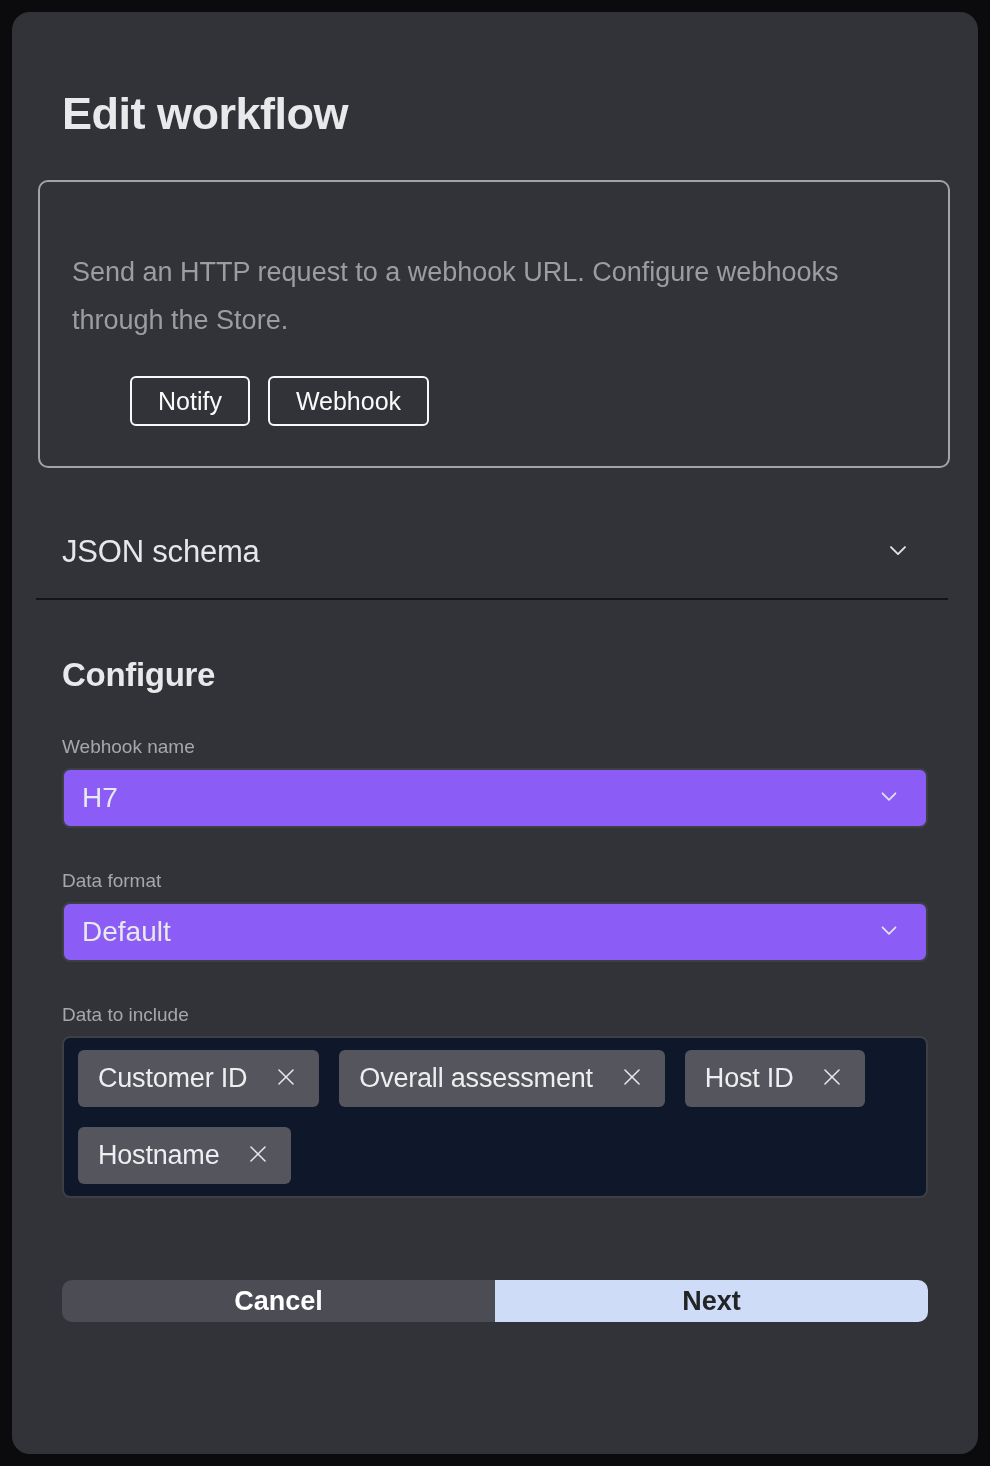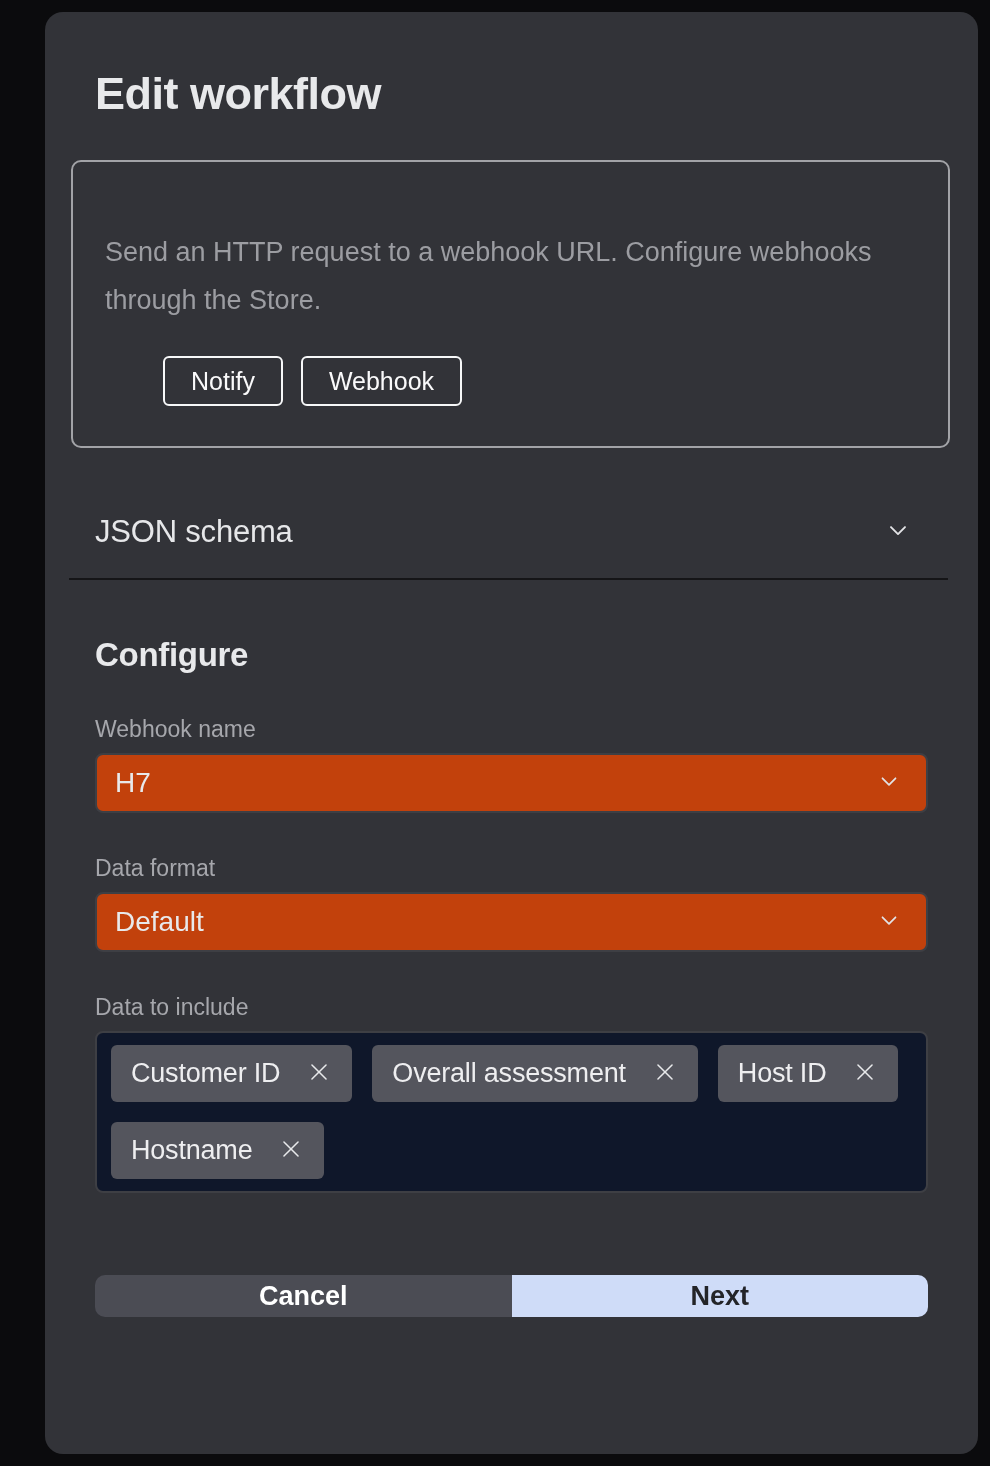--- a/index.html
+++ b/index.html
@@ -9,23 +9,22 @@
     background: #0b0b0d;
     font-family: "Liberation Sans", "DejaVu Sans", sans-serif;
     position: relative;
     overflow: hidden;
   }
   .modal {
     position: absolute;
     left: 12px; top: 12px; right: 12px; bottom: 12px;
     background: #323338;
     border-radius: 18px;
-    padding: 56px 50px 60px 50px;
-    color: #e8e9eb;
-    margin-left: 33px;
+    padding: 76px 50px 60px 50px;
+    color: #e8e9eb;
   }
   h1.title {
     margin: 0 0 40px 0;
     font-size: 45px;
     font-weight: 700;
     letter-spacing: -0.5px;
     color: #e8e9eb;
   }
   
   .card {
@@ -98,27 +97,27 @@
   h2.configure {
     margin: 56px 0 0 0;
     font-size: 33px;
     font-weight: 600;
     color: #e8e9eb;
     letter-spacing: -0.3px;
   }
   .field { margin-top: 42px; }
   .field-label {
     display: block;
-    font-size: 23px;
+    font-size: 19px;
     color: #a6a7ac;
     margin-bottom: 10px;
   }
   .select {
     height: 60px;
-    background: #c2410c;
+    background: #8b5cf6;
     border: 2px solid #3e3f44;
     border-radius: 8px;
     display: flex; align-items: center;
     padding: 0 24px 0 18px;
     cursor: pointer;
   }
   .select .value {
     flex: 1;
     font-size: 28px;
     color: #e8e9eb;

